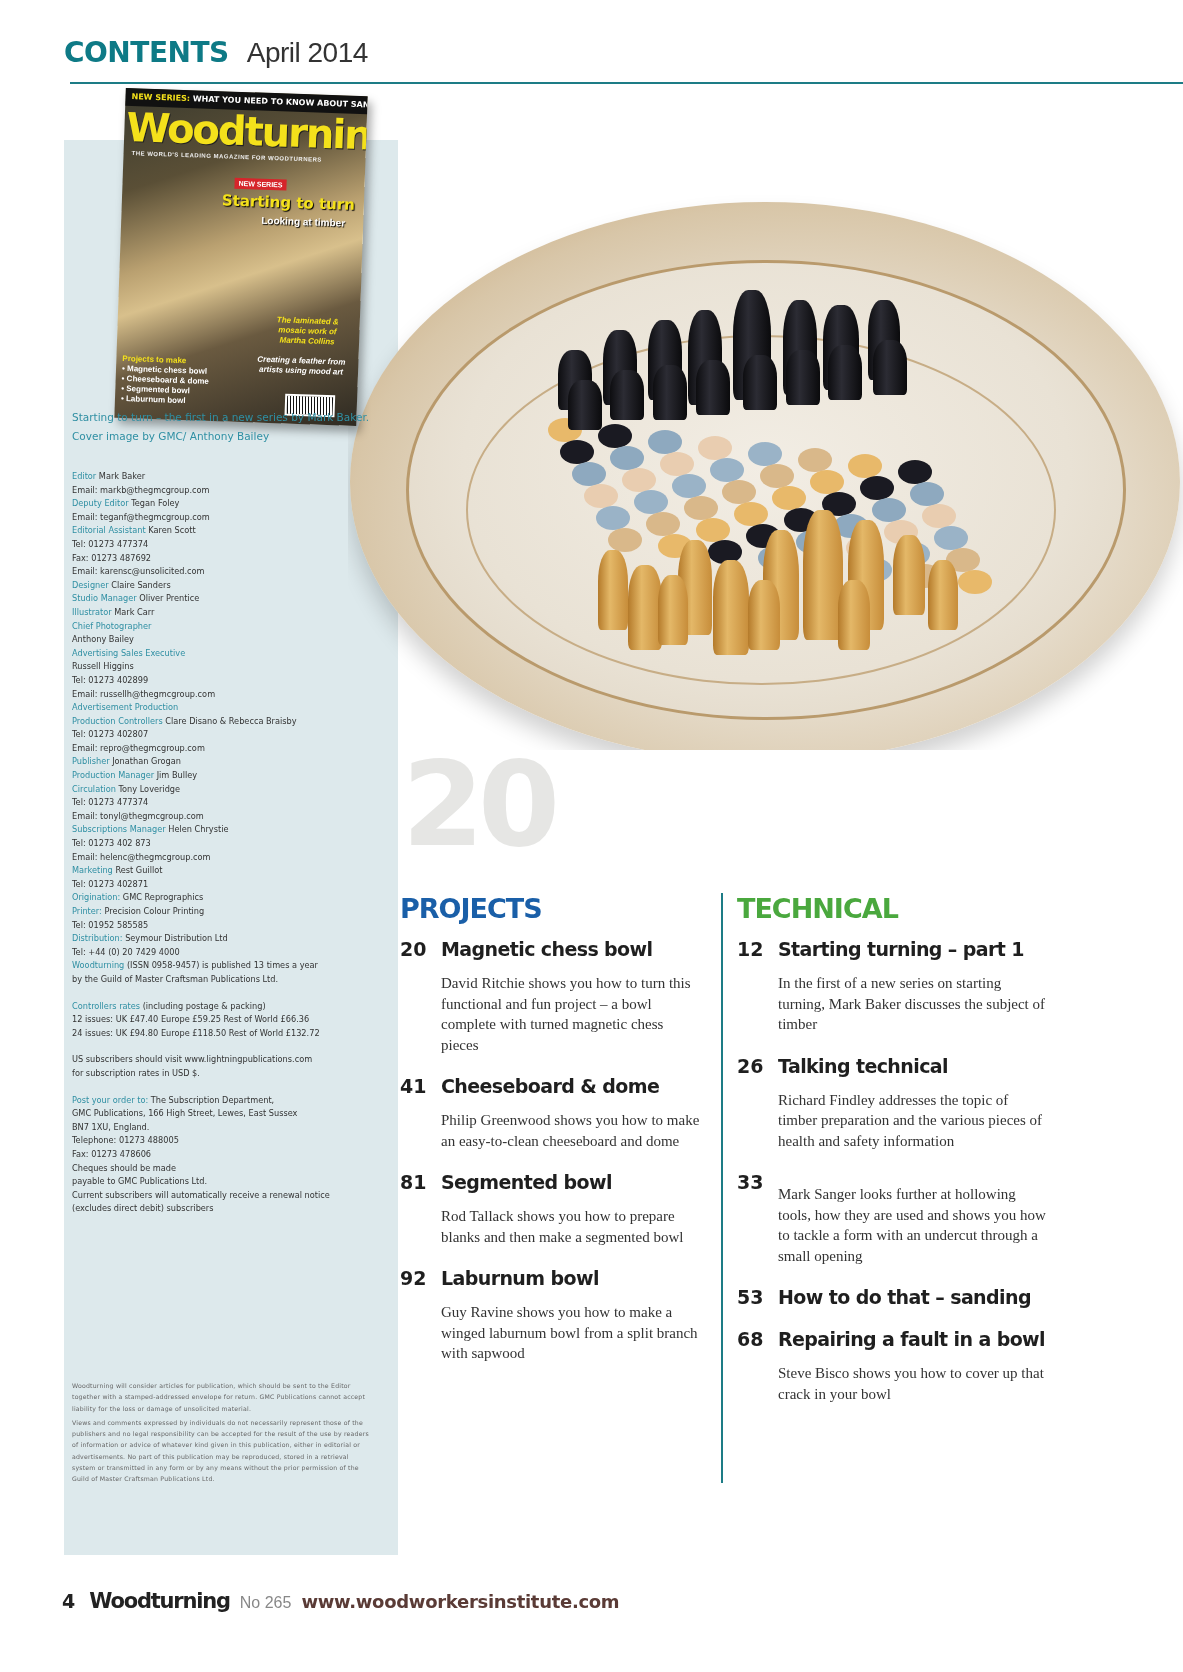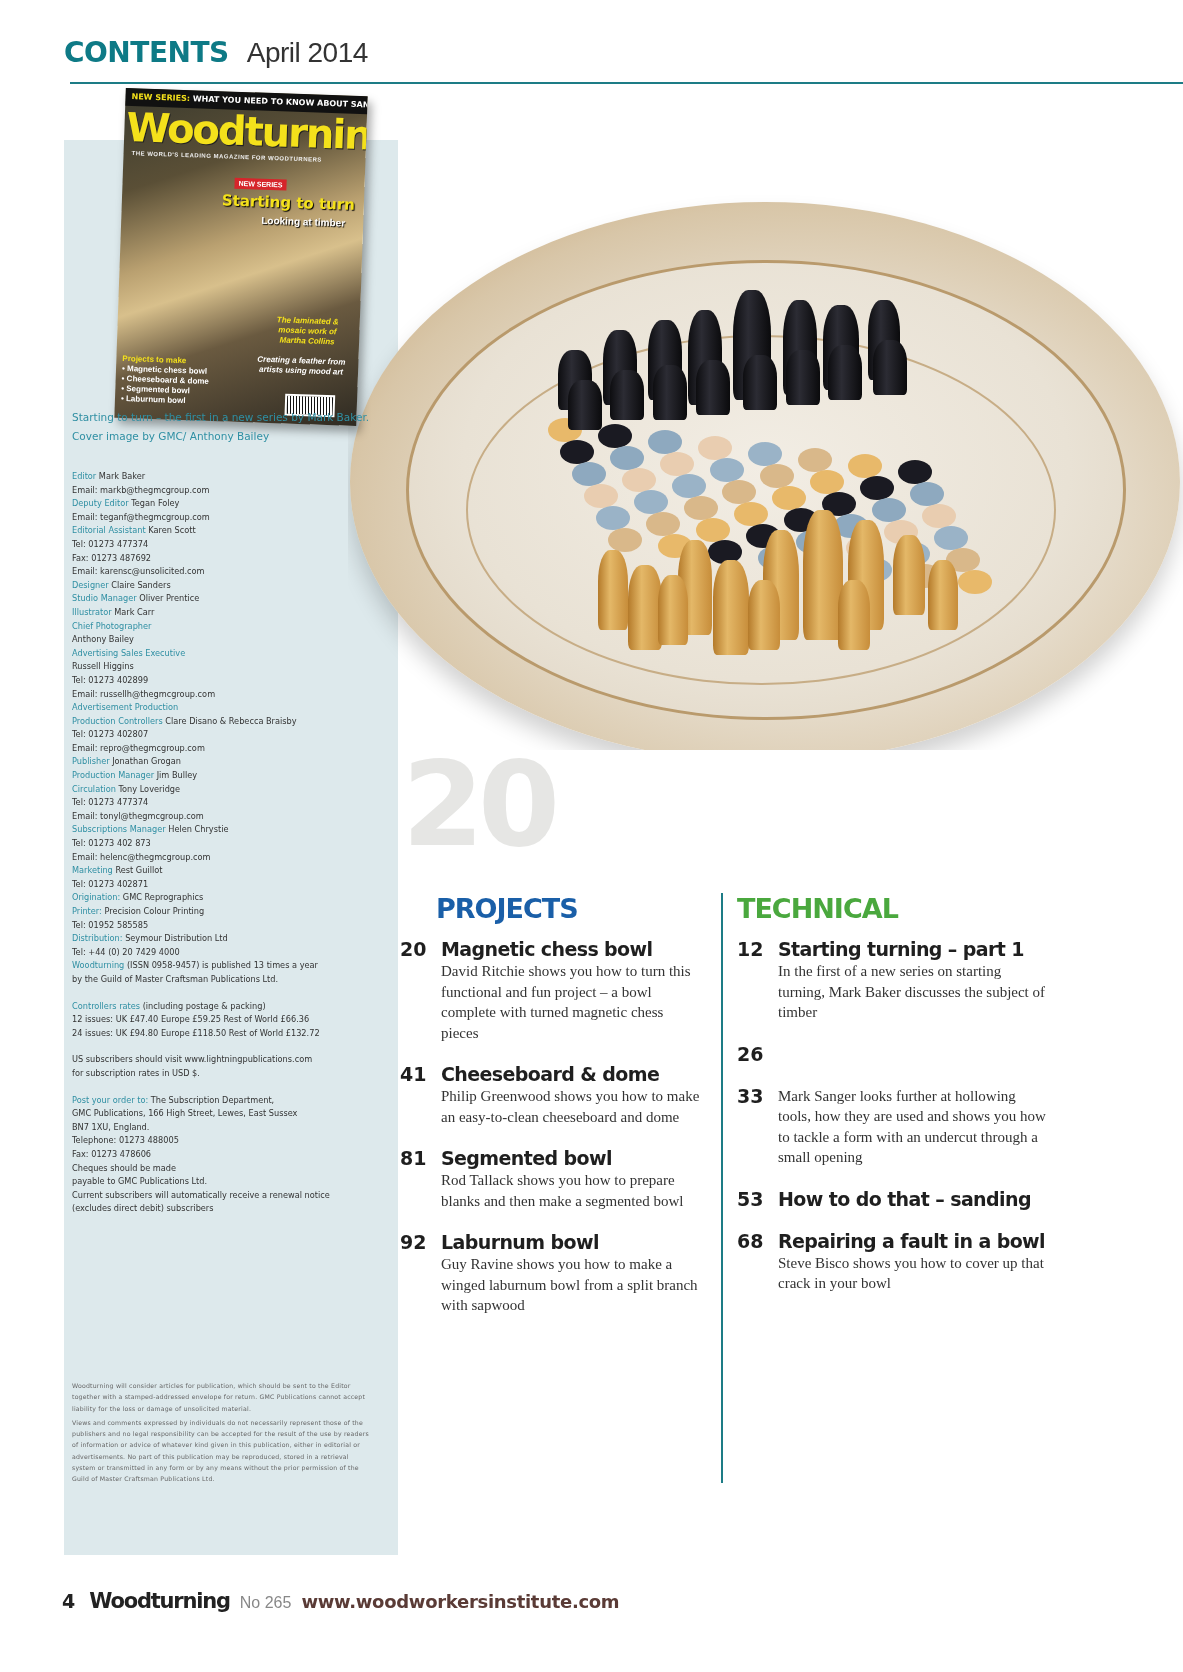--- a/index.html
+++ b/index.html
@@ -50,24 +50,24 @@
   .bignum { position: absolute; left: 402px; top: 735px; font-family: "DejaVu Sans", sans-serif; font-weight: bold; font-size: 118px; color: #e6e6e4; letter-spacing: -6px; }
 
   .col-divider { position: absolute; left: 721px; top: 893px; width: 1.5px; height: 590px; background: #1d7c86; }
 
   .section { position: absolute; }
   .section .sec-title { font-family: "DejaVu Sans", sans-serif; font-weight: bold; font-size: 27px; letter-spacing: -1px; margin-bottom: 14px; }
   .entry { display: flex; margin-bottom: 20px; }
   .entry .num { width: 41px; font-family: "DejaVu Sans", sans-serif; font-weight: bold; font-size: 19px; color: #1f1f1f; line-height: 22px; flex-shrink: 0; }
   .entry .body { flex: 1; }
   .entry .title { font-family: "DejaVu Sans", sans-serif; font-weight: bold; font-size: 19px; line-height: 22px; color: #1f1f1f; letter-spacing: -0.6px; }
-  .entry .desc { font-family: "Liberation Serif", serif; font-size: 15px; line-height: 20.5px; color: #333; margin-top: 1px; }
+  .entry .desc { font-family: "Liberation Serif", serif; font-size: 15px; line-height: 20.5px; color: #333; margin-top: 13px; }
 
   .projects { left: 400px; top: 893px; width: 300px; }
-  .projects .sec-title { color: #1a5fa8; margin-left: 36px; }
+  .projects .sec-title { color: #1a5fa8; }
   .technical { left: 737px; top: 893px; width: 310px; }
   .technical .sec-title { color: #4aa83e; }
 
   .footer { position: absolute; left: 62px; top: 1589px; display: flex; align-items: baseline; }
   .footer .pg { font-family: "DejaVu Sans", sans-serif; font-weight: bold; font-size: 19px; color: #222; margin-right: 14px; }
   .footer .mag { font-family: "DejaVu Sans", sans-serif; font-weight: bold; font-size: 21px; color: #222; letter-spacing: -1.2px; margin-right: 10px; }
   .footer .issue { font-family: "Liberation Sans", sans-serif; font-size: 16px; color: #888; margin-right: 10px; }
   .footer .url { font-family: "DejaVu Sans", sans-serif; font-weight: bold; font-size: 18px; color: #5a3b36; letter-spacing: -0.3px; }
 </style>
 </head>
@@ -300,20 +300,24 @@
   <div id="technical-list">
       <div class="entry">
         <div class="num">12</div>
         <div class="body">
           <div class="title">Starting turning – part 1</div>
           <div class="desc">In the first of a new series on starting turning, Mark Baker discusses the subject of timber</div>
         </div>
       </div>
       <div class="entry">
         <div class="num">26</div>
+        <div class="body">
+          <div class="title">Talking technical</div>
+          <div class="desc">Richard Findley addresses the topic of timber preparation and the various pieces of health and safety information</div>
+        </div>
       </div>
       <div class="entry">
         <div class="num">33</div>
         <div class="body">
           <div class="desc">Mark Sanger looks further at hollowing tools, how they are used and shows you how to tackle a form with an undercut through a small opening</div>
         </div>
       </div>
       <div class="entry">
         <div class="num">53</div>
         <div class="body">

